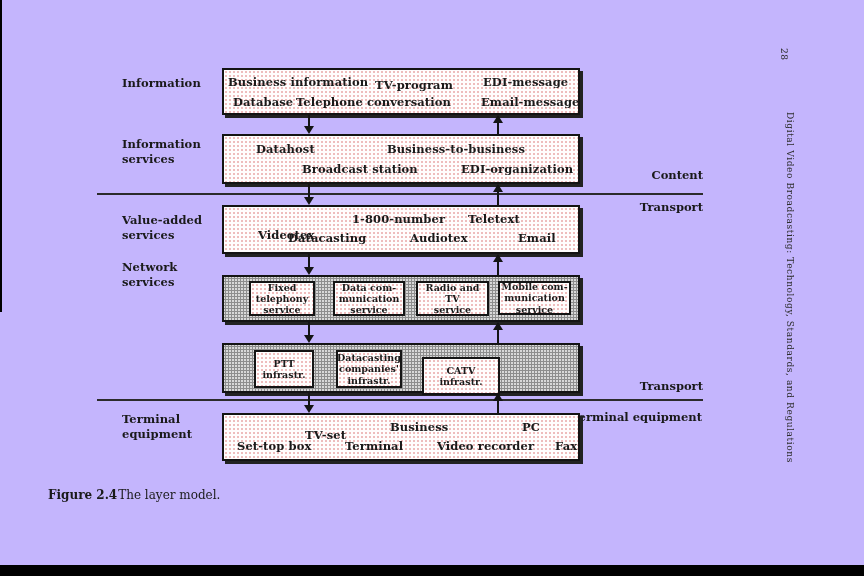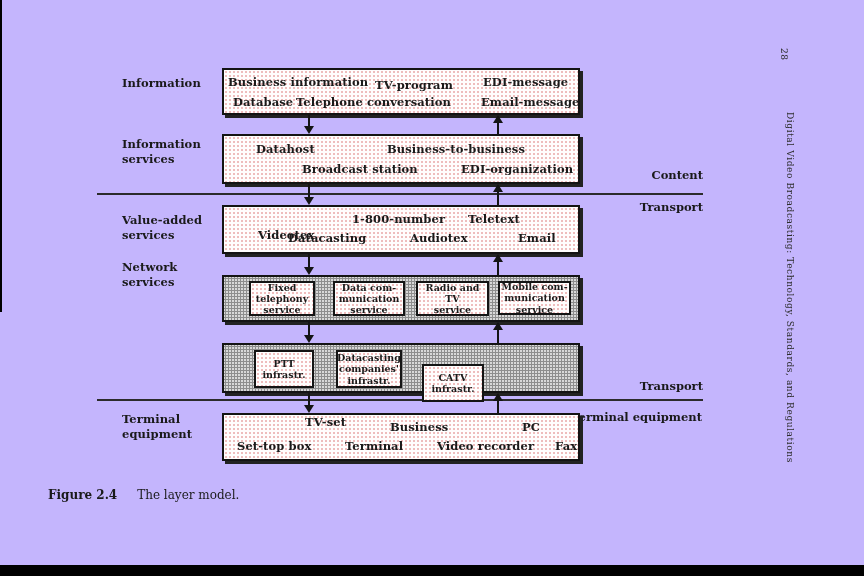--- a/index.html
+++ b/index.html
@@ -50,21 +50,21 @@
   .arrow.up::before { top:6px; bottom:0; }
   .arrow::after {
     content:""; position:absolute; left:0; width:0; height:0;
     border-left:5px solid transparent; border-right:5px solid transparent;
   }
   .arrow.down::after { bottom:0; border-top:8px solid #141414; }
   .arrow.up::after { top:0; border-bottom:8px solid #141414; }
 
   .caption { position:absolute; left:48px; top:488px; font-size:12px; }
   .caption .cap-label { font-weight:bold; }
-  .caption .cap-text { margin-left:20px; }
+  .caption .cap-text { margin-left:1px; }
 
   .vtext {
     position:absolute; writing-mode:vertical-rl; font-size:9px; color:#2e2e2e;
     letter-spacing:0.6px; white-space:nowrap;
   }
 </style>
 </head>
 <body>
 
 <div class="page">
@@ -127,26 +127,26 @@
 munication
 service</div>
   </div>
 
   <div class="lbox gray" style="top:343px; height:50px">
     <div class="cell" style="left:30px;  top:5px; width:60px; height:38px">PTT
 infrastr.</div>
     <div class="cell" style="left:112px; top:5px; width:66px; height:38px">Datacasting
 companies'
 infrastr.</div>
-    <div class="cell" style="left:198px; top:19px; width:62px; height:38px">CATV
+    <div class="cell" style="left:198px; top:12px; width:78px; height:38px">CATV
 infrastr.</div>
   </div>
 
   <div class="lbox" style="top:413px; height:48px">
-    <span class="bitem" style="left:81px;  top:0">TV-set</span>
+    <span class="bitem" style="left:81px;  top:13px">TV-set</span>
     <span class="bitem" style="left:166px; top:5px">Business</span>
     <span class="bitem" style="left:298px; top:5px">PC</span>
     <span class="bitem" style="left:13px;  top:24px">Set-top box</span>
     <span class="bitem" style="left:121px; top:24px">Terminal</span>
     <span class="bitem" style="left:213px; top:24px">Video recorder</span>
     <span class="bitem" style="left:331px; top:24px">Fax</span>
   </div>
 
   <div class="arrow down" style="left:304px; top:115px; height:19px"></div>
   <div class="arrow up" style="left:493px; top:115px; height:19px"></div>

